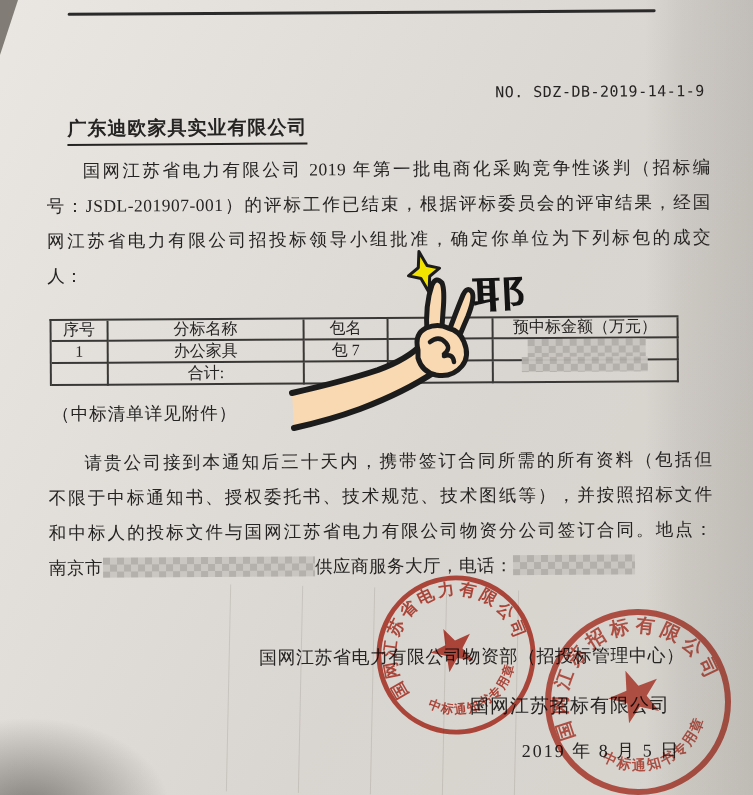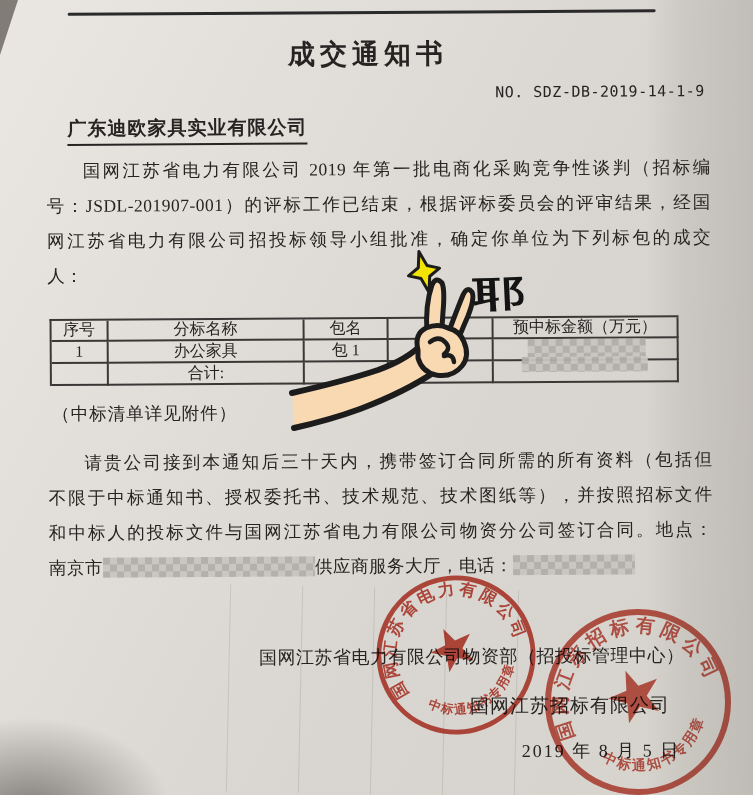--- a/index.html
+++ b/index.html
@@ -64,41 +64,40 @@
 </style>
 </head>
 <body>
 
 <div class="photo">
 
   <div class="content">
 
     <div class="topline"></div>
 
-    <div class="title">成交通知书</div>
     <div class="docno">NO. SDZ-DB-2019-14-1-9</div>
     <div class="recipient">广东迪欧家具实业有限公司</div>
 
     <div class="para para1">
       <div class="line full indent">国网江苏省电力有限公司 2019 年第一批电商化采购竞争性谈判（招标编</div>
       <div class="line full">号：JSDL-201907-001）的评标工作已结束，根据评标委员会的评审结果，经国</div>
       <div class="line full">网江苏省电力有限公司招投标领导小组批准，确定你单位为下列标包的成交</div>
       <div class="line">人：</div>
     </div>
 
     <div class="award-table">
       <div class="cell">序号</div>
       <div class="cell">分标名称</div>
       <div class="cell">包名</div>
       <div class="cell"></div>
       <div class="cell">预中标金额（万元）</div>
 
       <div class="cell">1</div>
       <div class="cell">办公家具</div>
-      <div class="cell">包 1</div>
+      <div class="cell">包 7</div>
       <div class="cell"></div>
       <div class="cell"></div>
 
       <div class="cell"></div>
       <div class="cell">合计:</div>
       <div class="cell"></div>
       <div class="cell"></div>
       <div class="cell"></div>
     </div>
 

